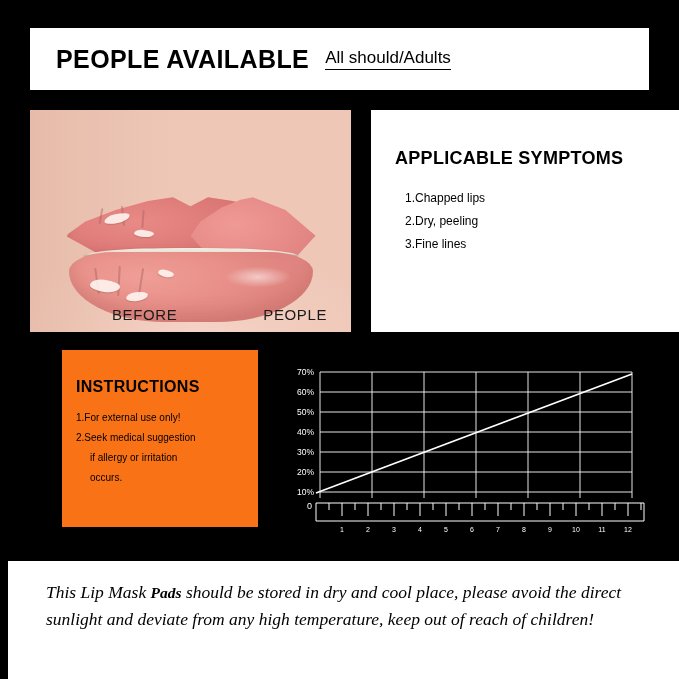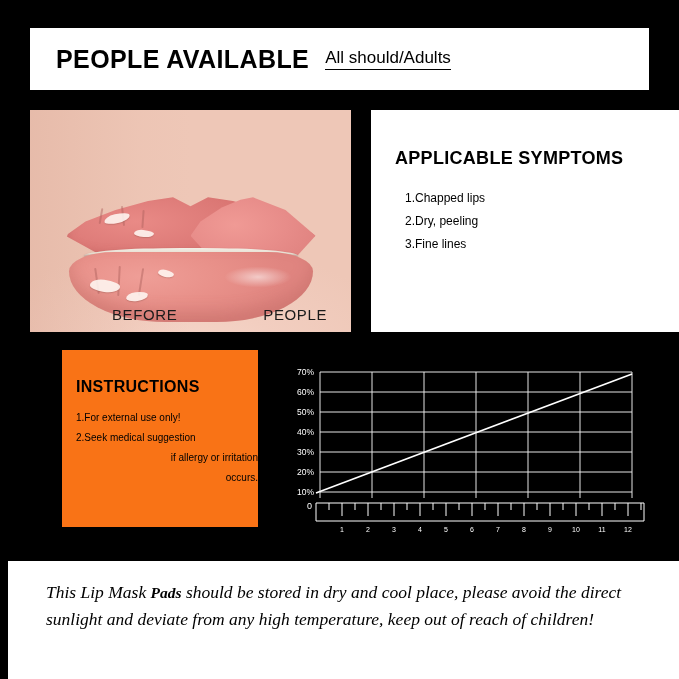--- a/index.html
+++ b/index.html
@@ -211,21 +211,20 @@
     margin-top: 12px;
   }
   .ins-item {
     font-size: 10px;
     color: #000000;
     line-height: 20px;
   }
   .ins-item .cont {
     display: block;
     padding-left: 14px;
-    text-align: right;
   }
 
   
   .chart-wrap {
     position: absolute;
     left: 272px;
     top: 358px;
     width: 385px;
     height: 185px;
   }

